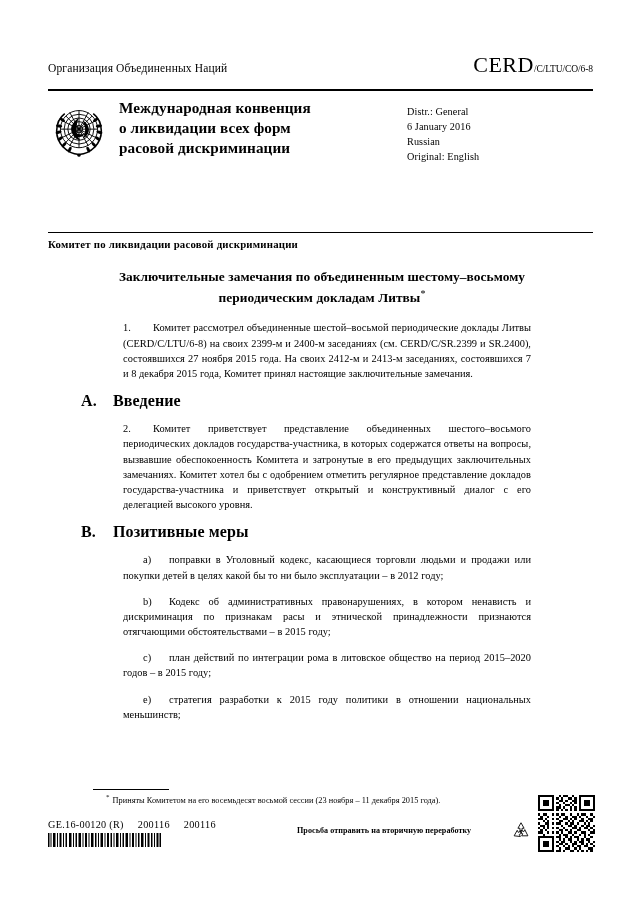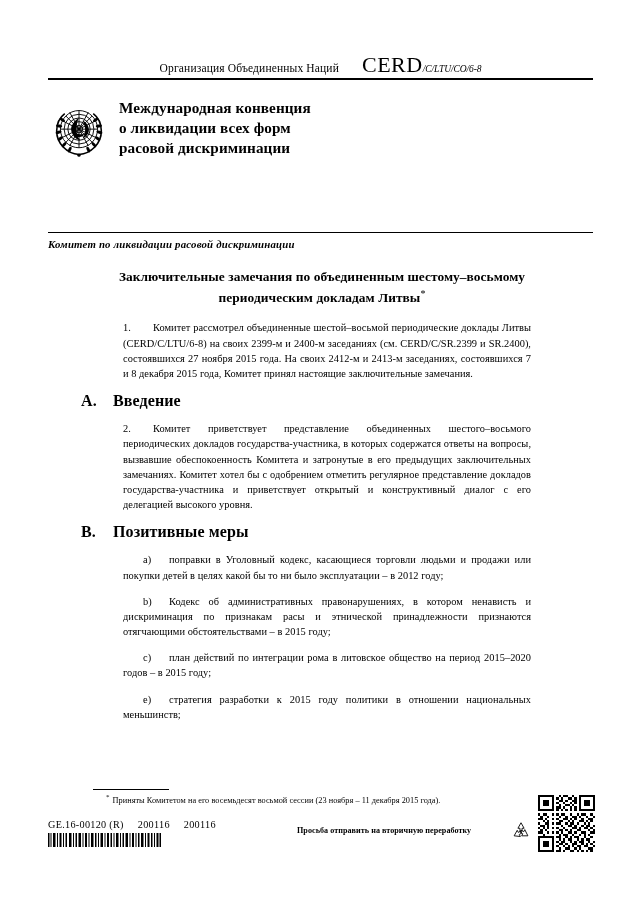--- a/index.html
+++ b/index.html
@@ -26,52 +26,51 @@
   
   .masthead {
     position: absolute;
     left: 48px;
     top: 52px;
     width: 545px;
   }
   .masthead-top {
     display: flex;
     align-items: baseline;
-    justify-content: center;
-    padding-bottom: 0;
+    justify-content: space-between;
+    padding-bottom: 11px;
     gap: 23px;
   }
   .org-name {
     font-size: 11.5px;
     letter-spacing: 0.15px;
     white-space: nowrap;
   }
   .symbol-wrap {
     display: flex;
     align-items: baseline;
     white-space: nowrap;
   }
   .symbol-main {
     font-size: 22px;
     letter-spacing: 0.5px;
   }
   .symbol-sub {
     font-size: 9.5px;
     letter-spacing: -0.1px;
-    font-style: italic;
   }
   .rule-heavy {
     border-bottom: 2.2px solid #000;
     width: 100%;
   }
 
   .masthead-body {
     display: flex;
     align-items: flex-start;
-    padding-top: 18px;
+    padding-top: 7px;
   }
   .emblem {
     width: 62px;
     height: 62px;
     flex: 0 0 62px;
     margin-top: 2px;
   }
   .conv-title {
     margin-left: 9px;
     flex: 0 0 274px;
@@ -98,21 +97,20 @@
     border-bottom: 1.6px solid #000;
   }
   .committee {
     position: absolute;
     left: 48px;
     top: 238px;
     width: 545px;
     font-weight: bold;
     font-size: 10.8px;
     letter-spacing: 0.2px;
-    font-style: italic;
   }
 
   
   .content {
     position: absolute;
     left: 113px;
     top: 268px;
     width: 418px;
   }
   .doc-title {
@@ -282,20 +280,26 @@
           <circle cx="50" cy="89" r="2.6"></circle>
         </g>
       </svg>
 
       <div class="conv-title">
         <div>Международная конвенция</div>
         <div>о ликвидации всех форм</div>
         <div>расовой дискриминации</div>
       </div>
 
+      <div class="distr">
+        <div>Distr.: General</div>
+        <div>6 January 2016</div>
+        <div>Russian</div>
+        <div>Original: English</div>
+      </div>
 
     </div>
   </div>
 
   <div class="body-rule"></div>
   <div class="committee">Комитет по ликвидации расовой дискриминации</div>
 
   <div class="content">
 
     <h1 class="doc-title"><span>Заключительные замечания по объединенным шестому–восьмому периодическим докладам Литвы</span><span class="star">*</span></h1>

